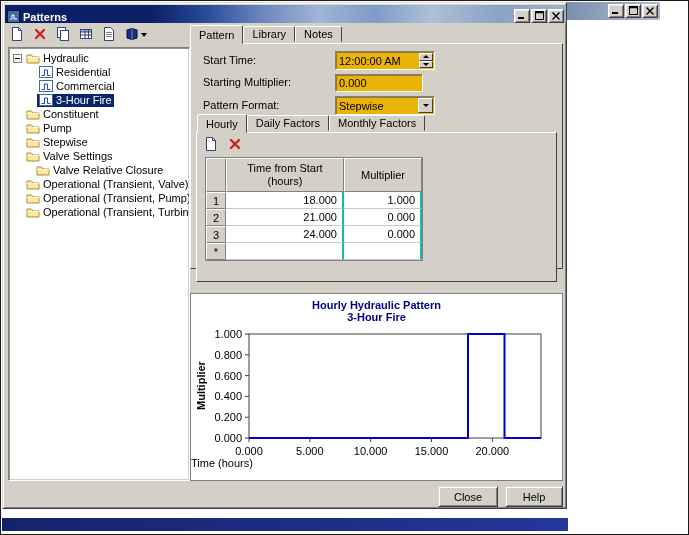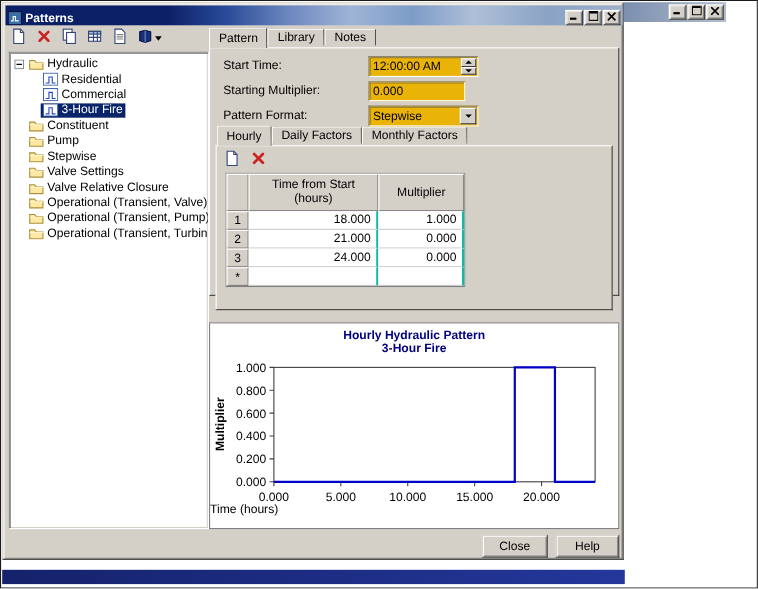--- a/index.html
+++ b/index.html
@@ -294,21 +294,21 @@
           <span class="titem">
             <span class="ticon">
               <svg width="14" height="12">
                 <path d="M1 3 h4.5 l1.5 2 h6 v6 H1 z" fill="#ffe9a2" stroke="#a98e3a"></path>
                 <path d="M1 5.5 h12" stroke="#fff3c8"></path>
               </svg>
             </span>
             <span class="tlabel">Valve Settings</span>
           </span>
         </div>
-        <div class="trow" style="padding-left: 2px; align-items: flex-end;">
+        <div class="trow" style="padding-left: 12px;">
           <span class="texp-sp"></span>
           <span class="titem">
             <span class="ticon">
               <svg width="14" height="12">
                 <path d="M1 3 h4.5 l1.5 2 h6 v6 H1 z" fill="#ffe9a2" stroke="#a98e3a"></path>
                 <path d="M1 5.5 h12" stroke="#fff3c8"></path>
               </svg>
             </span>
             <span class="tlabel">Valve Relative Closure</span>
           </span>

